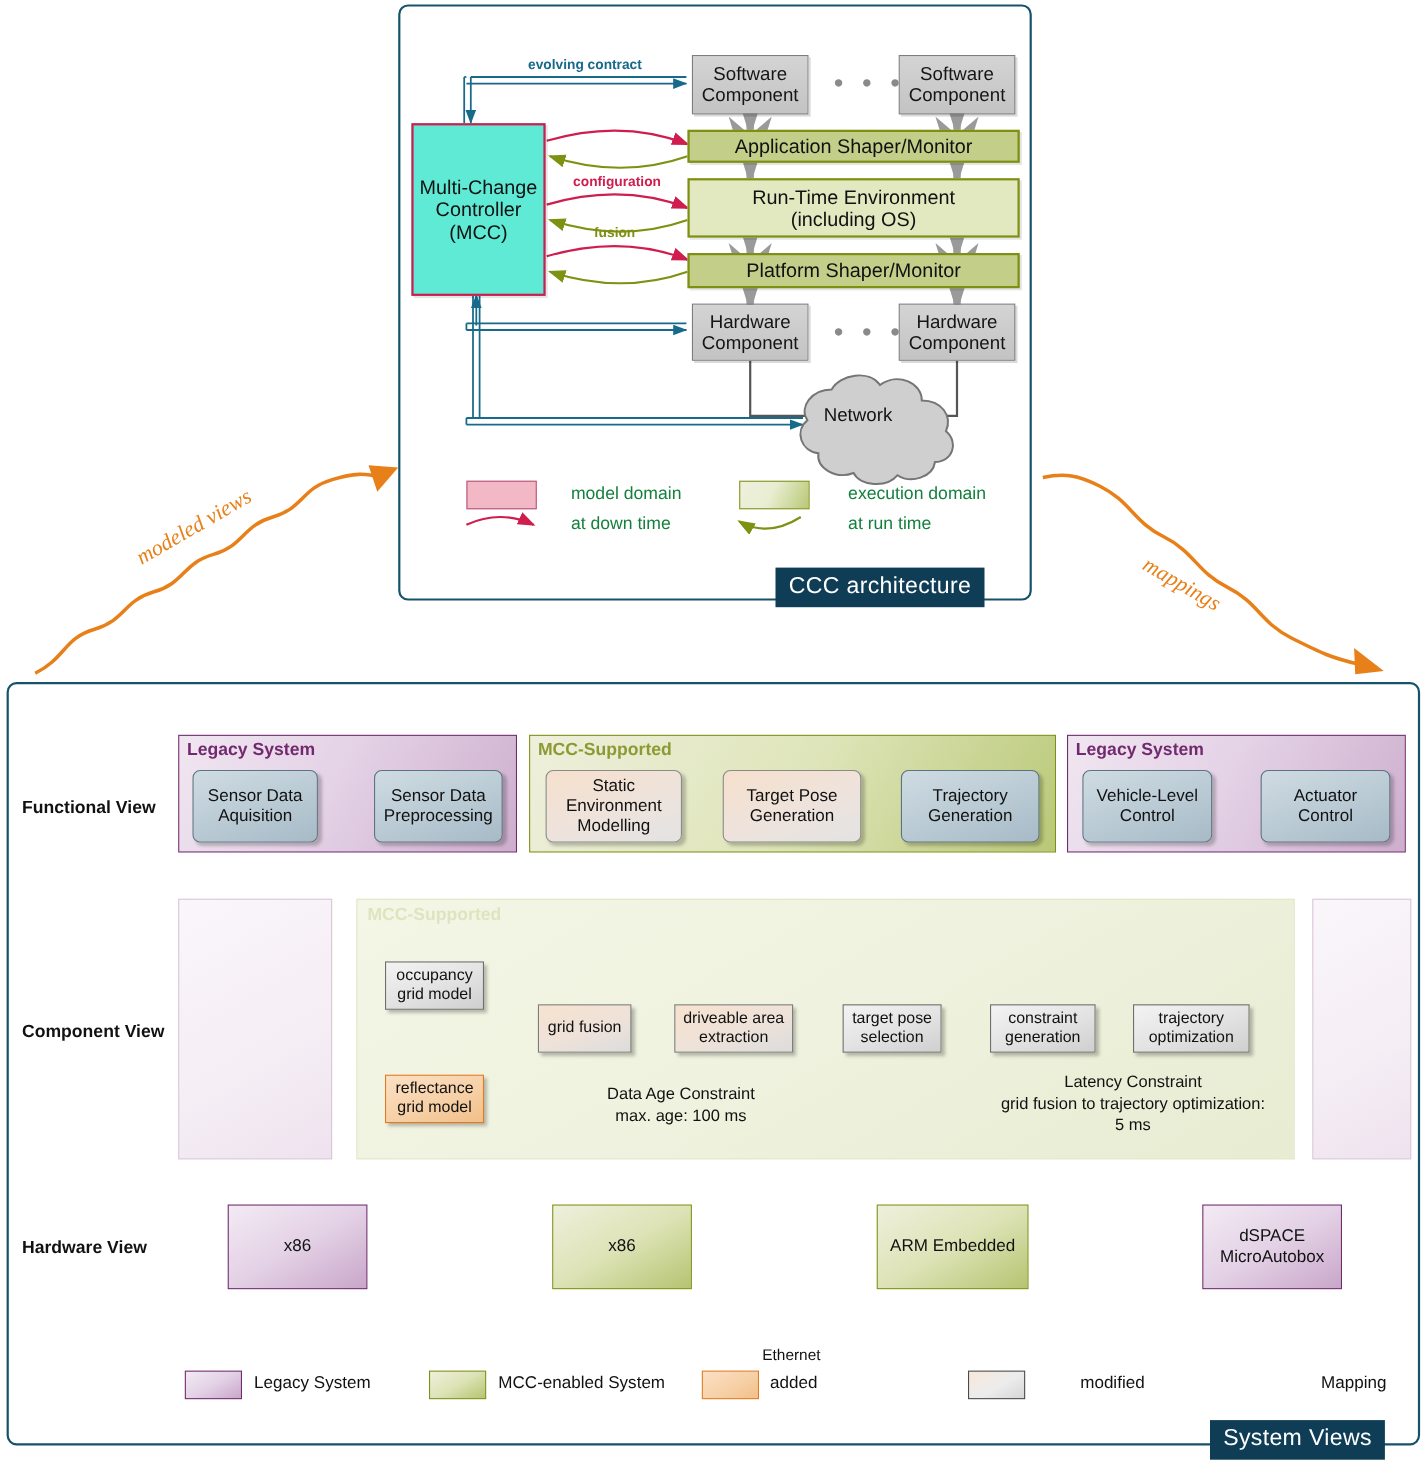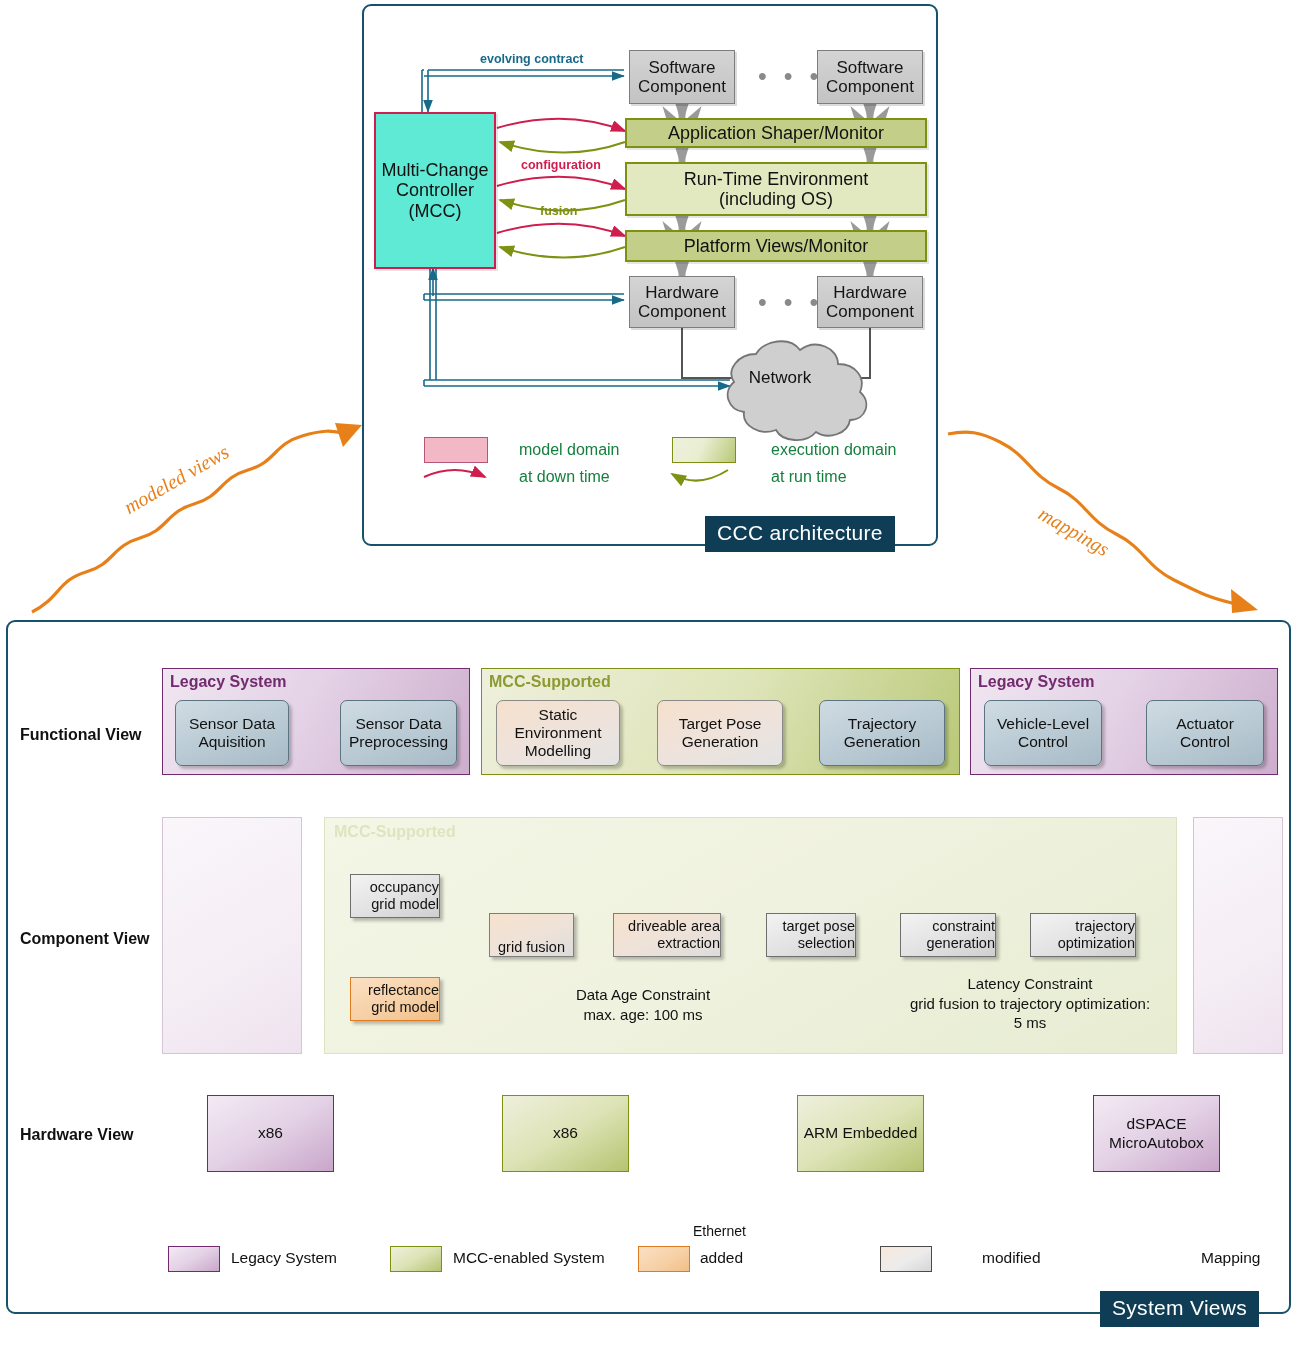--- a/index.html
+++ b/index.html
@@ -58,21 +58,21 @@
 
   .fbox{position:absolute;box-sizing:border-box;border-radius:7px;
         display:flex;align-items:center;justify-content:center;text-align:center;
         font-size:15.5px;line-height:1.18;color:#111;
         box-shadow:3px 3px 3px rgba(0,0,0,.22);}
   .f-norm{background:linear-gradient(160deg,#cfdbe2 0%,#b9cad4 55%,#a7bac6 100%);
           border:1.5px solid #5b7481;}
   .f-mod{background:linear-gradient(160deg,#f6e0cc 0%,#eee3dc 55%,#e3e3e3 100%);
          border:1.5px solid #8a8a8a;}
 
-  .cbox{position:absolute;box-sizing:border-box;display:flex;align-items:flex-end;
+  .cbox{position:absolute;box-sizing:border-box;display:flex;align-items:center;
         justify-content:center;text-align:center;font-size:14.5px;line-height:1.18;
         color:#111;box-shadow:3px 3px 3px rgba(0,0,0,.25);}
   .c-plain{background:linear-gradient(160deg,#f3f3f3 0%,#e2e2e2 55%,#cfcfcf 100%);
            border:1.3px solid #6f6f6f;}
   .c-mod{background:linear-gradient(160deg,#f7e2ce 0%,#eee2d9 55%,#dcdcdc 100%);
          border:1.3px solid #7d7d7d;}
   .c-added{background:linear-gradient(160deg,#fbe0c4 0%,#f6cfa4 60%,#f2bf87 100%);
            border:1.6px solid #e07b21;}
 
   .cgroup{position:absolute;box-sizing:border-box;
@@ -281,21 +281,21 @@
 <div class="dots" style="left:758px;top:62px;">• • •</div>
 
 <div class="gbox exec shaper" style="left:625px;top:118px;width:302px;height:30px;">
   <span>Application Shaper/Monitor</span>
 </div>
 <div class="gbox exec rte" style="left:625px;top:162px;width:302px;height:54px;flex-direction:column;">
   <div>Run-Time Environment</div>
   <div>(including OS)</div>
 </div>
 <div class="gbox exec shaper" style="left:625px;top:230px;width:302px;height:32px;">
-  <span>Platform Views/Monitor</span>
+  <span>Platform Shaper/Monitor</span>
 </div>
 
 <div class="gbox hwsw" style="left:629px;top:276px;width:106px;height:52px;flex-direction:column;">
   <div>Hardware</div>
   <div>Component</div>
 </div>
 <div class="gbox hwsw" style="left:817px;top:276px;width:106px;height:52px;flex-direction:column;">
   <div>Hardware</div>
   <div>Component</div>
 </div>
@@ -389,37 +389,37 @@
 </div>
 <div class="cbox c-plain" style="left:900px;top:913px;width:96px;height:44px;flex-direction:column;">
   <div>constraint</div>
   <div>generation</div>
 </div>
 <div class="cbox c-plain" style="left:1030px;top:913px;width:106px;height:44px;flex-direction:column;">
   <div>trajectory</div>
   <div>optimization</div>
 </div>
 
-<div class="constraint" style="left:498px;top:985px;width:290px;">
+<div class="constraint" style="left:474px;top:985px;width:290px;">
   <div>Data Age Constraint</div>
   <div>max. age: 100 ms</div>
 </div>
 <div class="constraint" style="left:830px;top:974px;width:400px;text-align:center;">
   <div>Latency Constraint</div>
   <div>grid fusion to trajectory optimization:</div>
   <div>5 ms</div>
 </div>
 
 <div class="hbox h-legacy" style="left:207px;top:1095px;width:127px;height:77px;">
   <span>x86</span>
 </div>
 <div class="hbox h-mcc" style="left:502px;top:1095px;width:127px;height:77px;">
   <span>x86</span>
 </div>
-<div class="hbox h-mcc" style="left:797px;top:1095px;width:127px;height:77px;">
+<div class="hbox h-mcc" style="left:797px;top:1095px;width:138px;height:77px;">
   <span>ARM Embedded</span>
 </div>
 <div class="hbox h-legacy" style="left:1093px;top:1095px;width:127px;height:77px;flex-direction:column;">
   <div>dSPACE</div>
   <div>MicroAutobox</div>
 </div>
 <div class="ether" style="left:693px;top:1223px;">Ethernet</div>
 
 <div class="bl-sw bl-legacy" style="left:168px;top:1246px;"></div>
 <div class="bl-txt" style="left:231px;top:1249px;">Legacy System</div>

